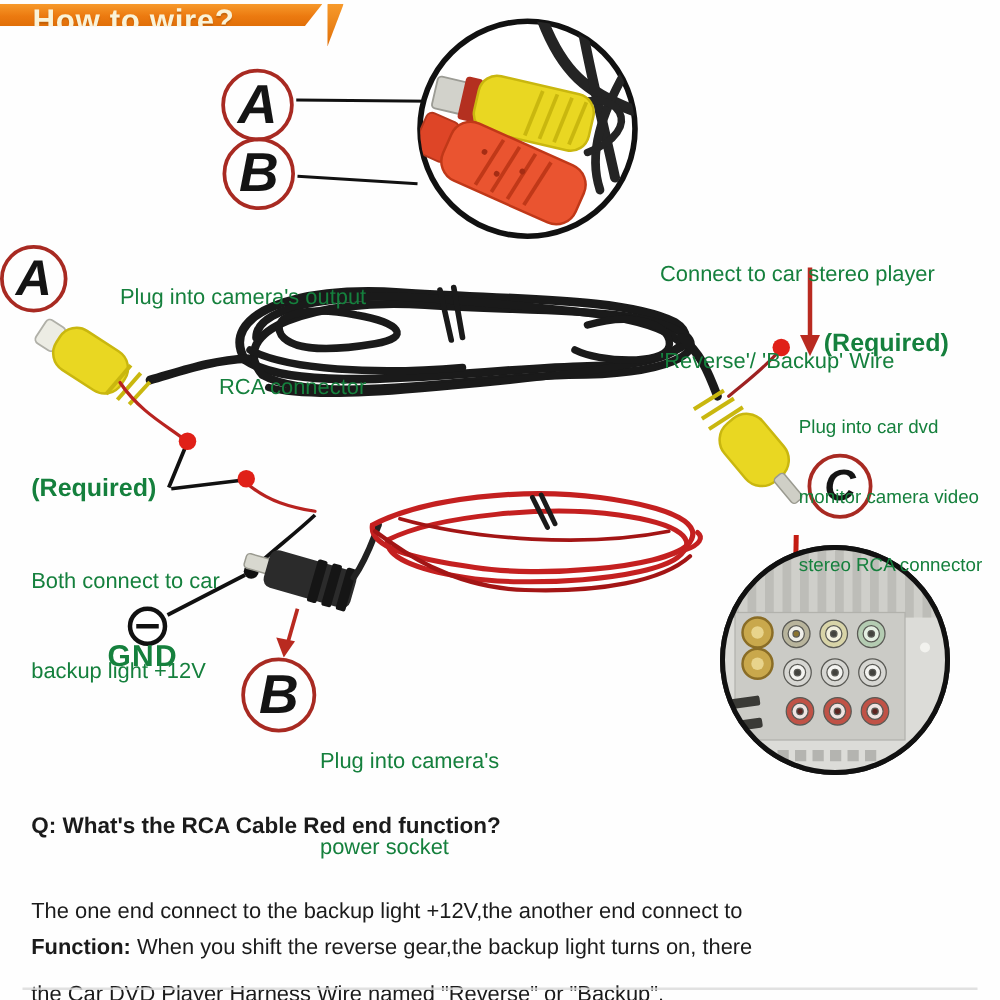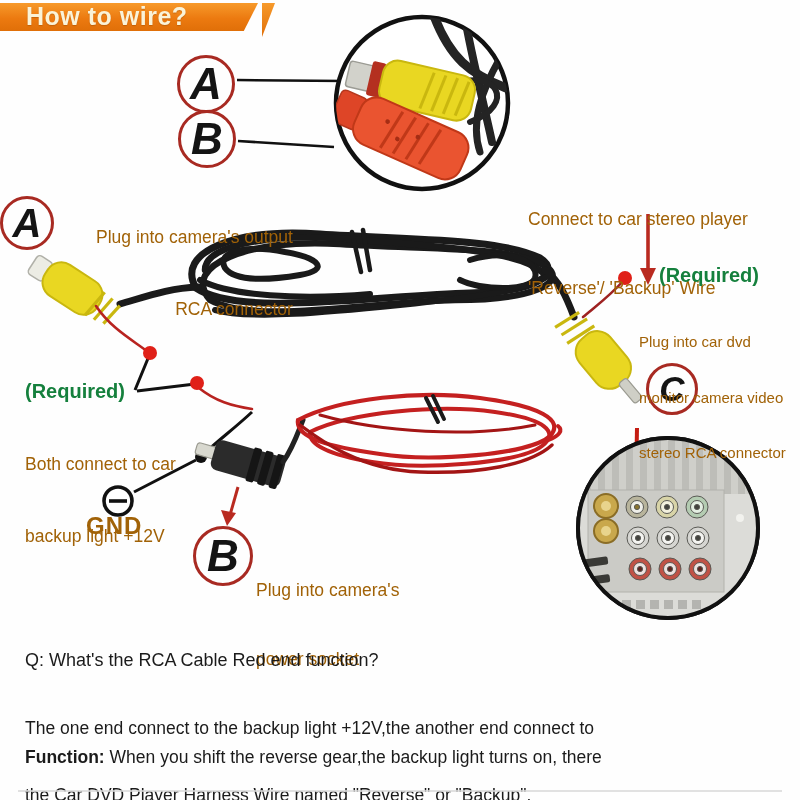--- a/index.html
+++ b/index.html
@@ -1,56 +1,56 @@
 <!DOCTYPE html>
 <html><head>
 <meta charset="utf-8">
 <style>
   * { margin:0; padding:0; box-sizing:border-box; }
   html,body { width:800px; height:800px; background:#ffffff; font-family:"Liberation Sans", sans-serif; overflow:hidden; }
   #stage { position:relative; width:800px; height:800px; background:#fefefe; }
   svg.layer { position:absolute; left:0; top:0; width:800px; height:800px; }
 
   
-  .banner { position:absolute; left:0; top:3px; width:258px; height:28px;
+  .banner { position:absolute; left:0; top:3px; width:258px; height:18px;
     background:linear-gradient(#f79a2b,#ec7a10 55%,#e06f08);
     clip-path:polygon(0 0, 100% 0, 94.5% 100%, 0 100%);
-    display:flex; align-items:flex-end; }
+    display:flex; align-items:flex-start; }
   .banner-title { color:#faf3d8; font-weight:bold; font-size:25px; padding-left:26px; letter-spacing:.5px;
     text-shadow:0 1px 1px rgba(150,70,0,.45); }
   .banner-stripe { position:absolute; left:262px; top:3px; width:13px; height:34px;
     background:linear-gradient(#f79a2b,#e06f08);
     clip-path:polygon(0 0, 100% 0, 0% 100%, -105% 100%); }
 
   
   .callout { position:absolute; border:3px solid #a82a22; border-radius:50%;
     display:flex; align-items:center; justify-content:center;
     color:#141414; font-weight:bold; font-style:italic; background:rgba(255,255,255,.0); }
   .c-a-top { left:177px; top:55px; width:58px; height:58px; font-size:44px; }
   .c-b-top { left:178px; top:110px; width:58px; height:58px; font-size:44px; }
   .c-a-left { left:0px; top:196px; width:54px; height:54px; font-size:40px; }
   .c-c-right { left:646px; top:363px; width:52px; height:52px; font-size:35px; }
   .c-b-bottom { left:193px; top:526px; width:60px; height:60px; font-size:44px; }
 
   
-  .lbl { position:absolute; color:#a16207; font-size:17.5px; line-height:24px; white-space:pre; }
+  .lbl { position:absolute; color:#15803d; font-size:17.5px; line-height:24px; white-space:pre; }
   .lbl-camera-output { left:96px; top:177px;text-align:right; }
   .lbl-stereo { left:528px; top:162px; line-height:23px; }
   .lbl-required { color:#15803d; font-weight:bold; font-size:20px; }
   .lbl-required-right { left:659px; top:263px; }
   .lbl-required-left { left:25px; top:379px; }
   .lbl-dvd { left:639px; top:296px; font-size:15px; line-height:18.5px; font-weight:normal; }
   .lbl-backup { left:25px; top:404px; line-height:24px; }
   .lbl-gnd { left:86px; top:514px; font-weight:bold; font-size:24px; letter-spacing:1px;text-align:center; }
-  .lbl-power { left:256px; top:533px; line-height:23px; }
+  .lbl-power { left:256px; top:551px; line-height:23px; }
 
   
   .qa { position:absolute; left:25px; color:#1b1b1b; font-size:17.5px; line-height:22.5px; white-space:pre; }
   .qa-q { top:604px; }
-  .qa-q .q-title { font-weight:normal; font-size:18px; }
+  .qa-q .q-title { font-weight:bold; font-size:18px; }
   .qa-f { top:701px; }
   .bold { font-weight:bold;margin-top:21px; }
   .hairline { position:absolute; left:18px; top:790px; width:764px; height:2px; background:#dadada; opacity:.8; }
 </style>
 </head>
 <body>
 
 <div id="stage">
 
   <svg class="layer" viewBox="0 0 800 800">

